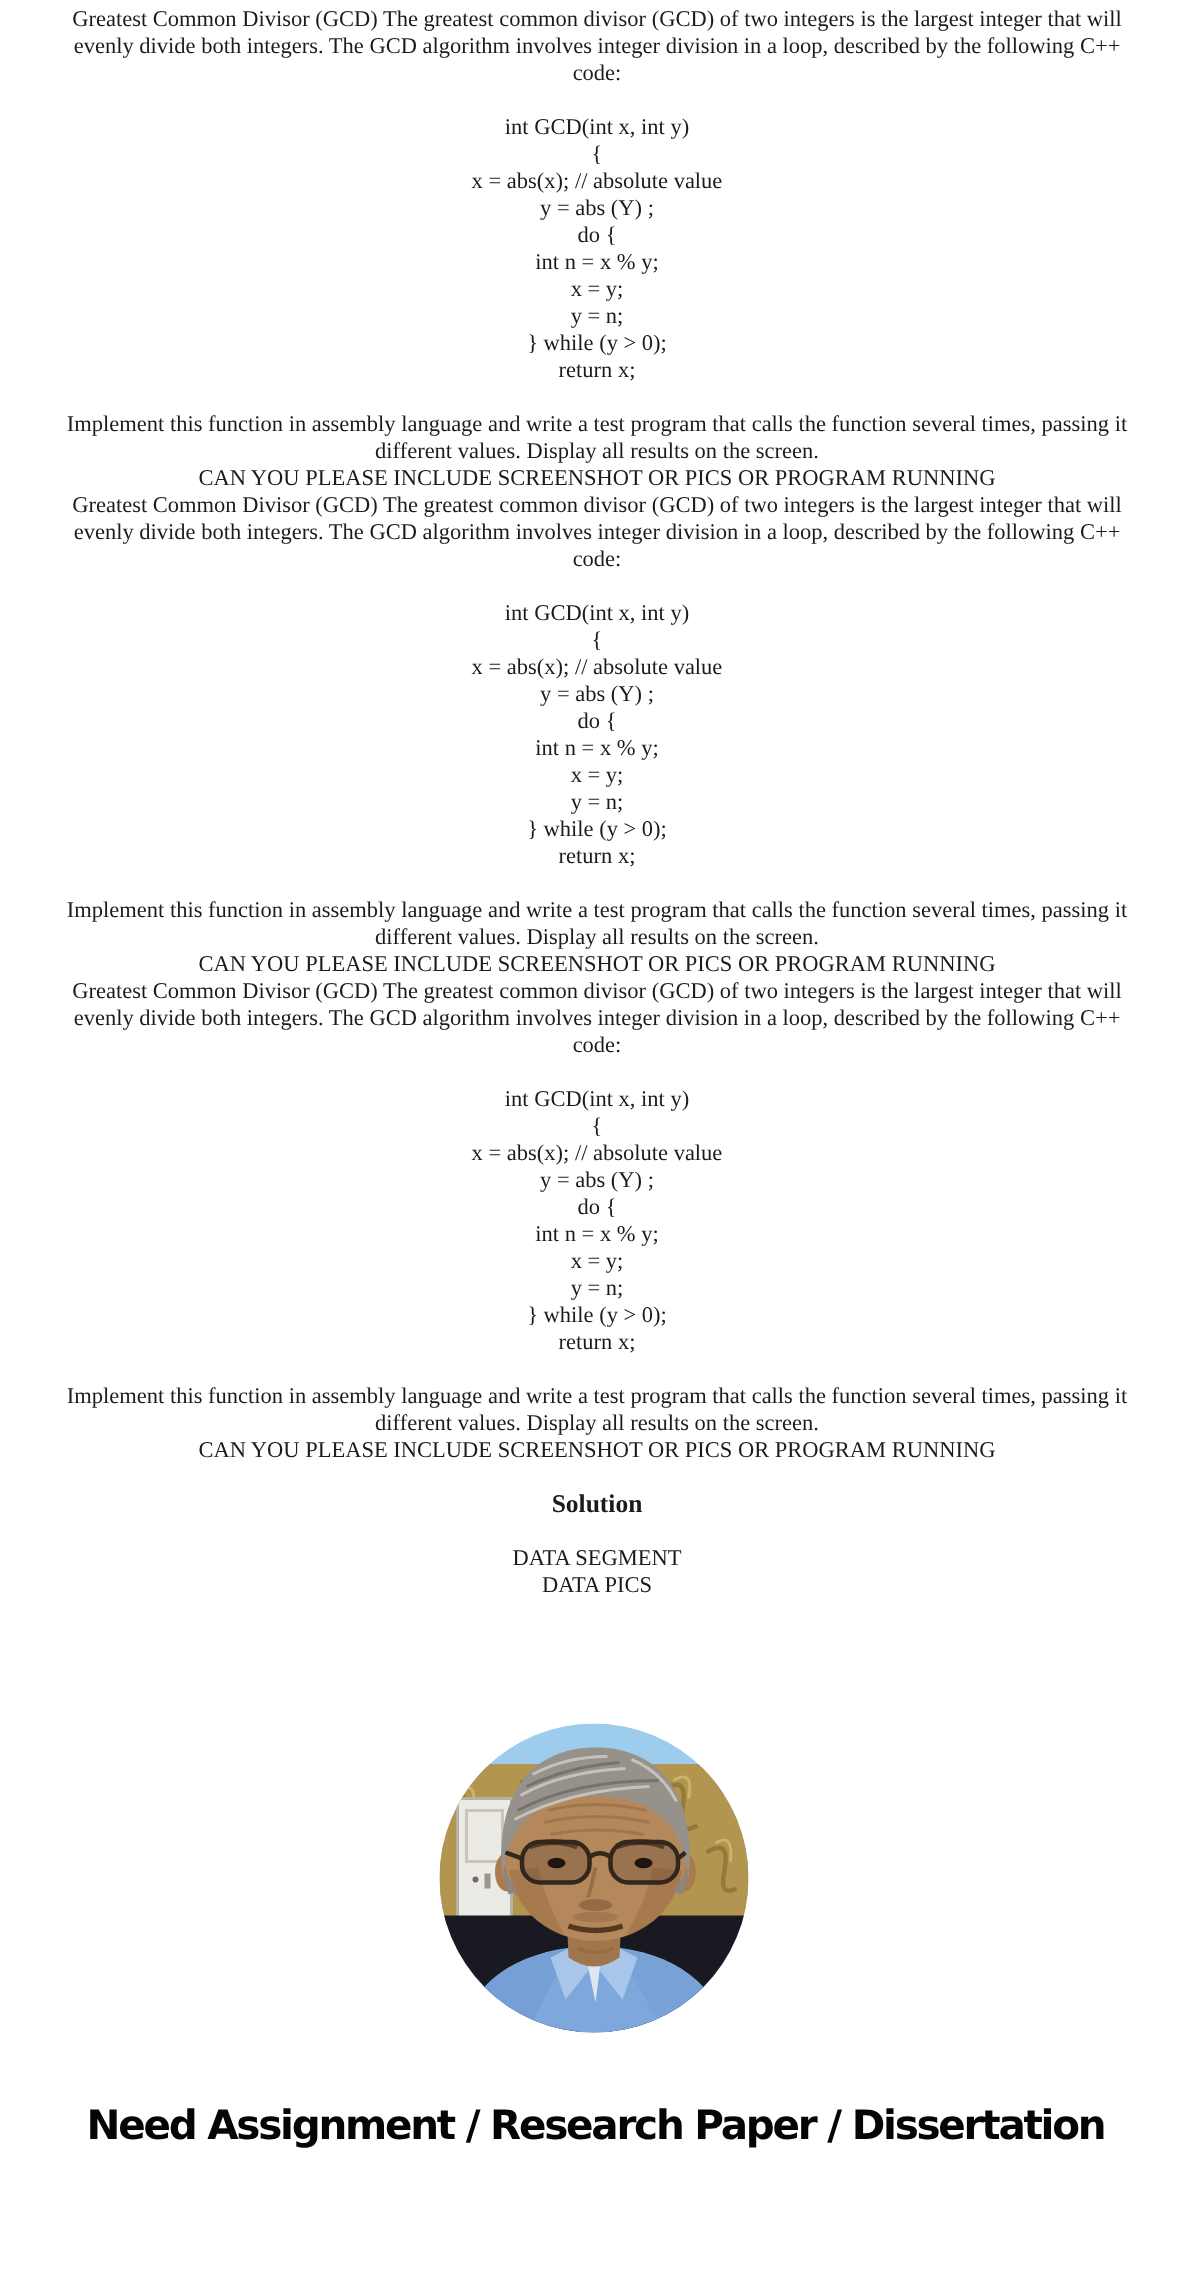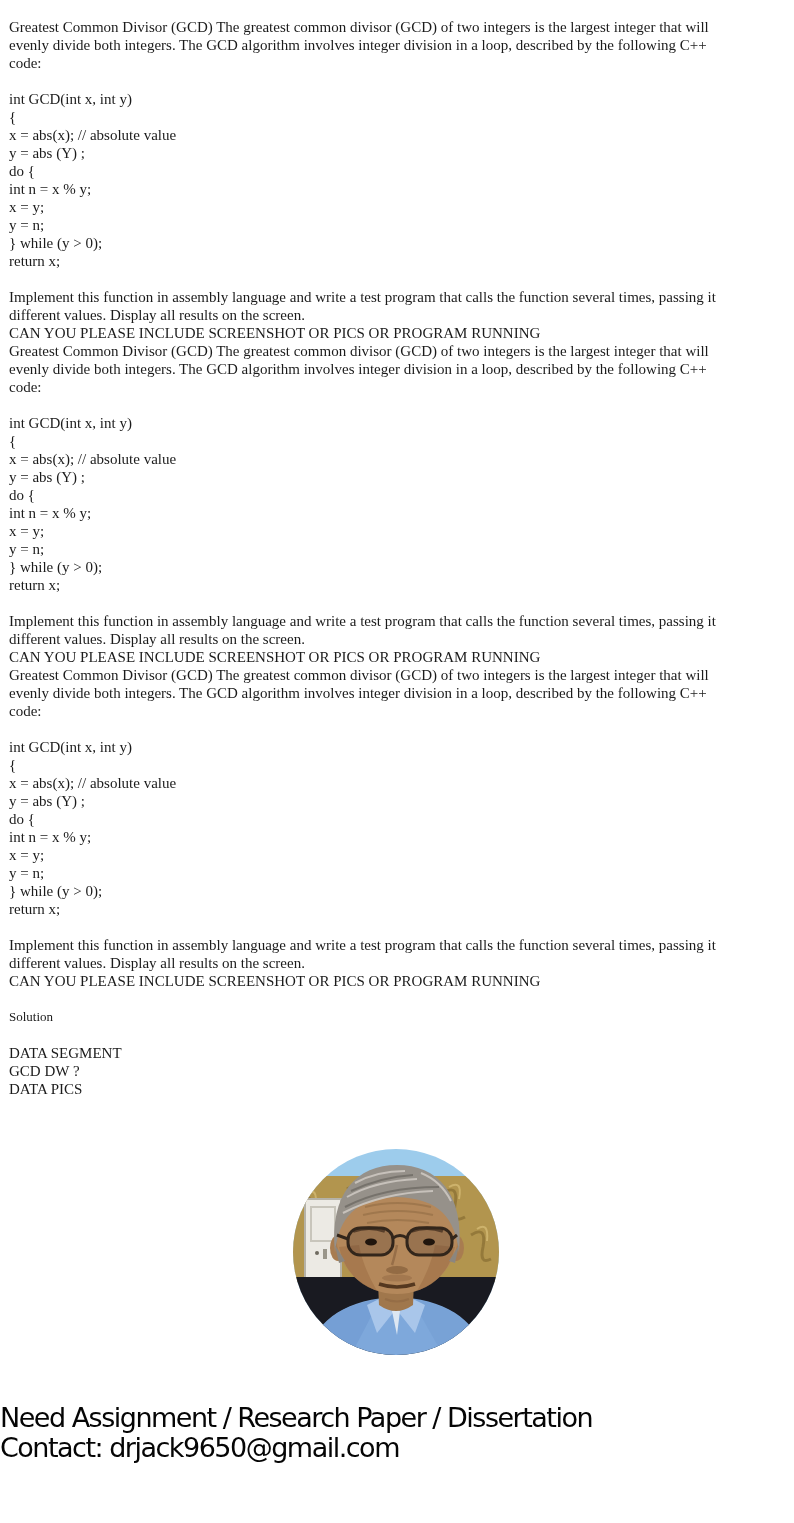--- a/index.html
+++ b/index.html
@@ -1,32 +1,32 @@
 <!DOCTYPE html>
 <html><head>
 <meta charset="utf-8">
 <style>
   html,body{margin:0;padding:0;}
   body{
     width:794px;height:1523px;background:#ffffff;position:relative;
     font-family:"Liberation Serif", serif;overflow:hidden;
   }
   .doc{
-    position:absolute;left:9px;top:18px;width:778px;height:1113px;
-    overflow:hidden;font-size:15px;line-height:18px;color:#1b1b1b;
+    position:absolute;left:9px;top:4px;width:778px;height:1113px;
+    overflow:hidden;font-size:15px;line-height:18px;color:#1b1b1b;text-align:center;
   }
   .doc-line{height:18px;white-space:pre;}
-  .doc-line.bold{font-weight:normal;font-size:13px;}
+  .doc-line.bold{font-weight:bold;font-size:17px;}
   .photo-wrap{
     position:absolute;left:293px;top:1149px;width:206px;height:206px;
   }
   .photo-wrap svg{display:block;width:206px;height:206px;}
   .footer{
-    position:absolute;left:0;top:1403px;width:794px;
-    font-family:"DejaVu Sans", sans-serif;font-weight:normal;
+    position:absolute;left:0;top:1403px;width:794px;text-align:center;
+    font-family:"DejaVu Sans", sans-serif;font-weight:bold;
     font-size:27px;line-height:30px;letter-spacing:-1.5px;color:#050505;
   }
   .footer-line{white-space:nowrap;}
 </style>
 </head>
 <body>
 
 <div class="doc">
     <div class="doc-line">Greatest Common Divisor (GCD) The greatest common divisor (GCD) of two integers is the largest integer that will</div>
     <div class="doc-line">evenly divide both integers. The GCD algorithm involves integer division in a loop, described by the following C++</div>
@@ -79,21 +79,20 @@
     <div class="doc-line">} while (y &gt; 0);</div>
     <div class="doc-line">return x;</div>
     <div class="doc-line">&nbsp;</div>
     <div class="doc-line">Implement this function in assembly language and write a test program that calls the function several times, passing it</div>
     <div class="doc-line">different values. Display all results on the screen.</div>
     <div class="doc-line">CAN YOU PLEASE INCLUDE SCREENSHOT OR PICS OR PROGRAM RUNNING</div>
     <div class="doc-line">&nbsp;</div>
     <div class="doc-line bold">Solution</div>
     <div class="doc-line">&nbsp;</div>
     <div class="doc-line">DATA SEGMENT</div>
-    <div class="doc-line">GCD DW ?</div>
     <div class="doc-line">DATA PICS</div>
   </div>
 
 <div class="photo-wrap">
   <svg viewBox="0 0 206 206">
     <defs>
       <clipPath id="circ">
           <circle cx="103" cy="103" r="103"></circle>
         </clipPath>
     </defs>
@@ -181,14 +180,13 @@
 
       <ellipse cx="104" cy="129" rx="15" ry="3.5" fill="#8d6540" opacity="0.45"></ellipse>
       <path d="M86,135 Q104,141 122,135" stroke="#55381f" stroke-width="3.5" fill="none"></path>
       <path d="M92,150 Q104,155 116,150" stroke="#8a6440" stroke-width="2" fill="none" opacity="0.5"></path>
     </g>
   </svg>
 </div>
 
 <div class="footer">
   <div class="footer-line">Need Assignment / Research Paper / Dissertation</div>
-  <div class="footer-line">Contact: drjack9650@gmail.com</div>
 </div>
 
 </body></html>

